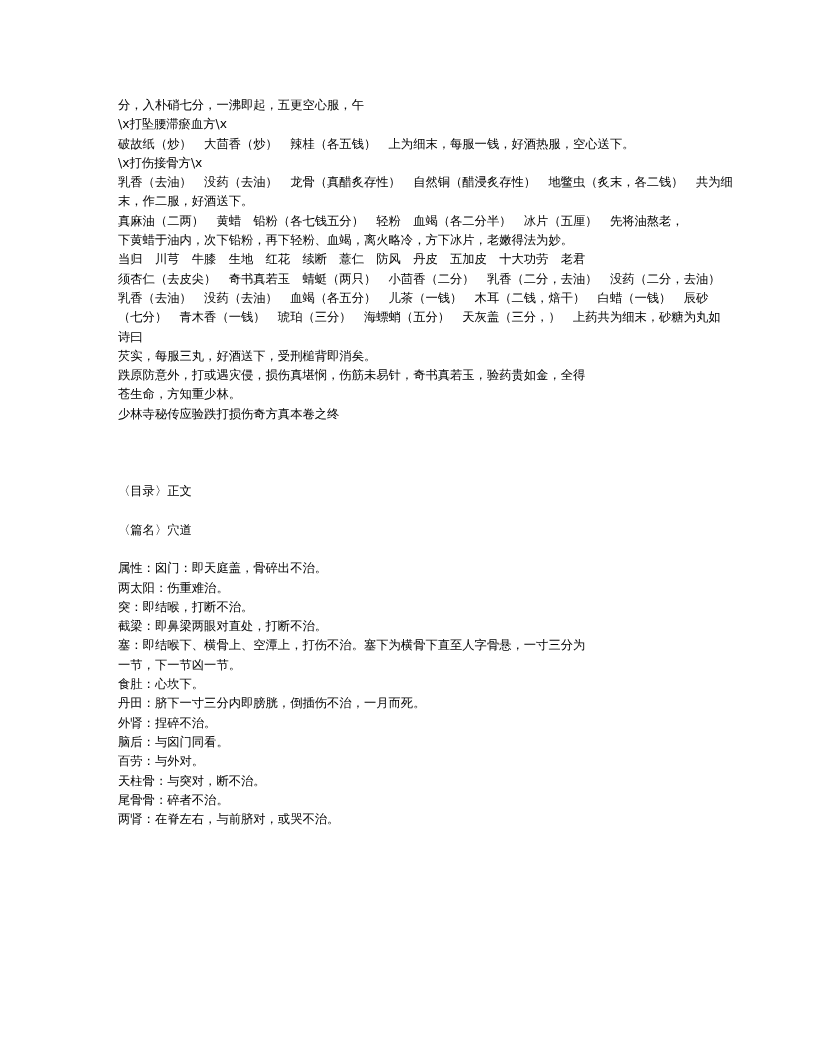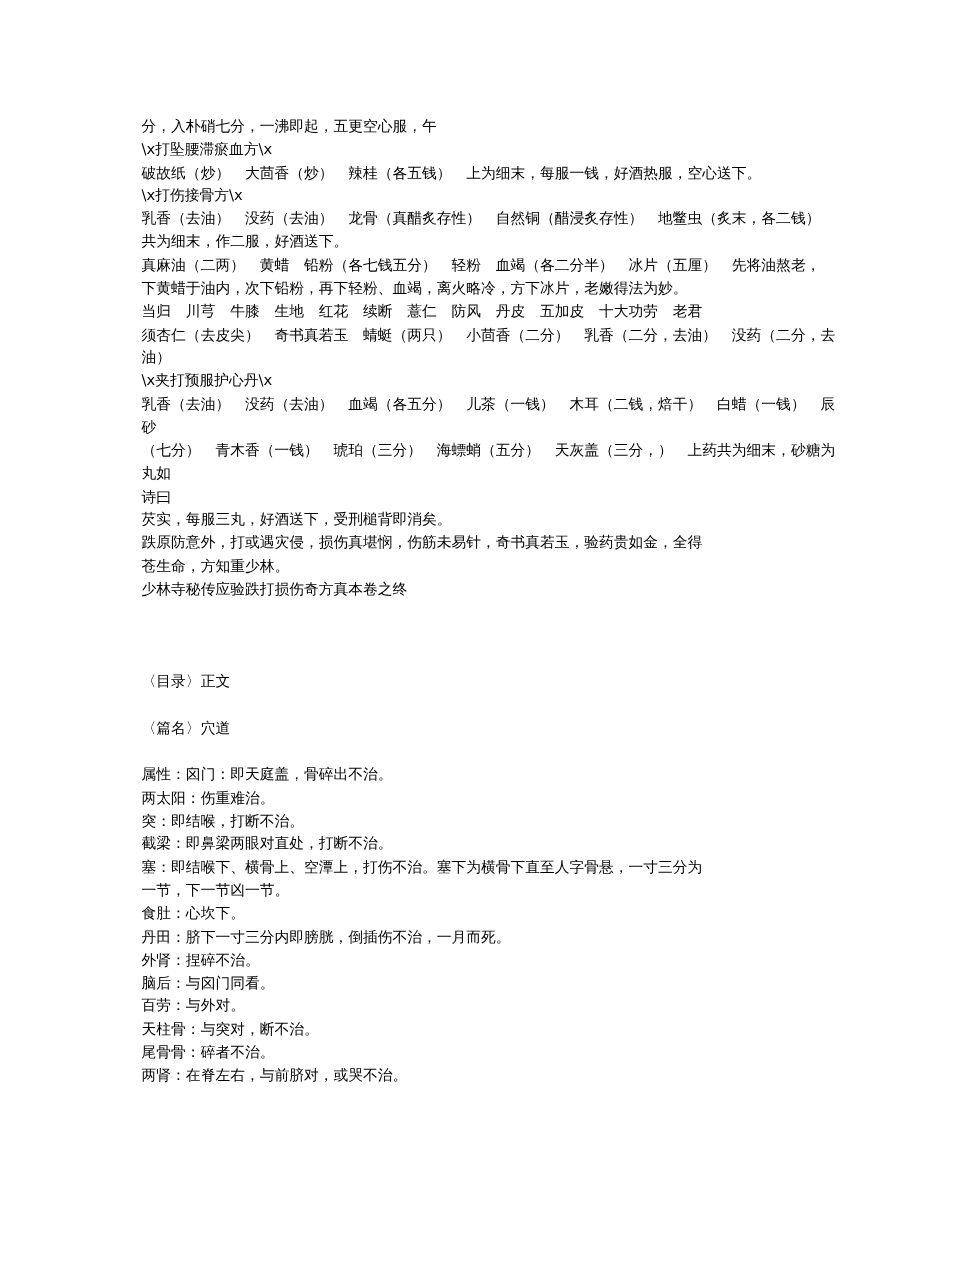--- a/index.html
+++ b/index.html
@@ -11,21 +11,21 @@
     width: 816px;
     height: 1056px;
     font-family: "DejaVu Sans", "Liberation Sans", sans-serif;
     color: #000000;
   }
   .page {
     position: relative;
     width: 816px;
     height: 1056px;
     box-sizing: border-box;
-    padding: 96px 118px 60px 118px;
+    padding: 96px 80px 60px 118px;
     background: #ffffff;
   }
   .doc-body {
     font-size: 12.3px;
     line-height: 19.3px;
     text-align: left;
   }
   .para {
     margin: 0;
     white-space: pre-wrap;
@@ -45,21 +45,20 @@
   <div class="doc-body" id="doc-body">
       <p class="para">分，入朴硝七分，一沸即起，五更空心服，午</p>
       <p class="para">\x打坠腰滞瘀血方\x</p>
       <p class="para">破故纸（炒）　大茴香（炒）　辣桂（各五钱）　上为细末，每服一钱，好酒热服，空心送下。</p>
       <p class="para">\x打伤接骨方\x</p>
       <p class="para">乳香（去油）　没药（去油）　龙骨（真醋炙存性）　自然铜（醋浸炙存性）　地鳖虫（炙末，各二钱）　共为细末，作二服，好酒送下。</p>
       <p class="para">真麻油（二两）　黄蜡　铅粉（各七钱五分）　轻粉　血竭（各二分半）　冰片（五厘）　先将油熬老，</p>
       <p class="para">下黄蜡于油内，次下铅粉，再下轻粉、血竭，离火略冷，方下冰片，老嫩得法为妙。</p>
       <p class="para">当归　川芎　牛膝　生地　红花　续断　薏仁　防风　丹皮　五加皮　十大功劳　老君</p>
       <p class="para">须杏仁（去皮尖）　奇书真若玉　蜻蜓（两只）　小茴香（二分）　乳香（二分，去油）　没药（二分，去油）</p>
-      <p class="para">\x夹打预服护心丹\x</p>
       <p class="para">乳香（去油）　没药（去油）　血竭（各五分）　儿茶（一钱）　木耳（二钱，焙干）　白蜡（一钱）　辰砂</p>
       <p class="para">（七分）　青木香（一钱）　琥珀（三分）　海螵蛸（五分）　天灰盖（三分，）　上药共为细末，砂糖为丸如</p>
       <p class="para">诗曰</p>
       <p class="para">芡实，每服三丸，好酒送下，受刑槌背即消矣。</p>
       <p class="para">跌原防意外，打或遇灾侵，损伤真堪悯，伤筋未易针，奇书真若玉，验药贵如金，全得</p>
       <p class="para">苍生命，方知重少林。</p>
       <p class="para">少林寺秘传应验跌打损伤奇方真本卷之终</p>
       <div class="gap-large"></div>
       <p class="para">〈目录〉正文</p>
       <div class="gap-small"></div>

